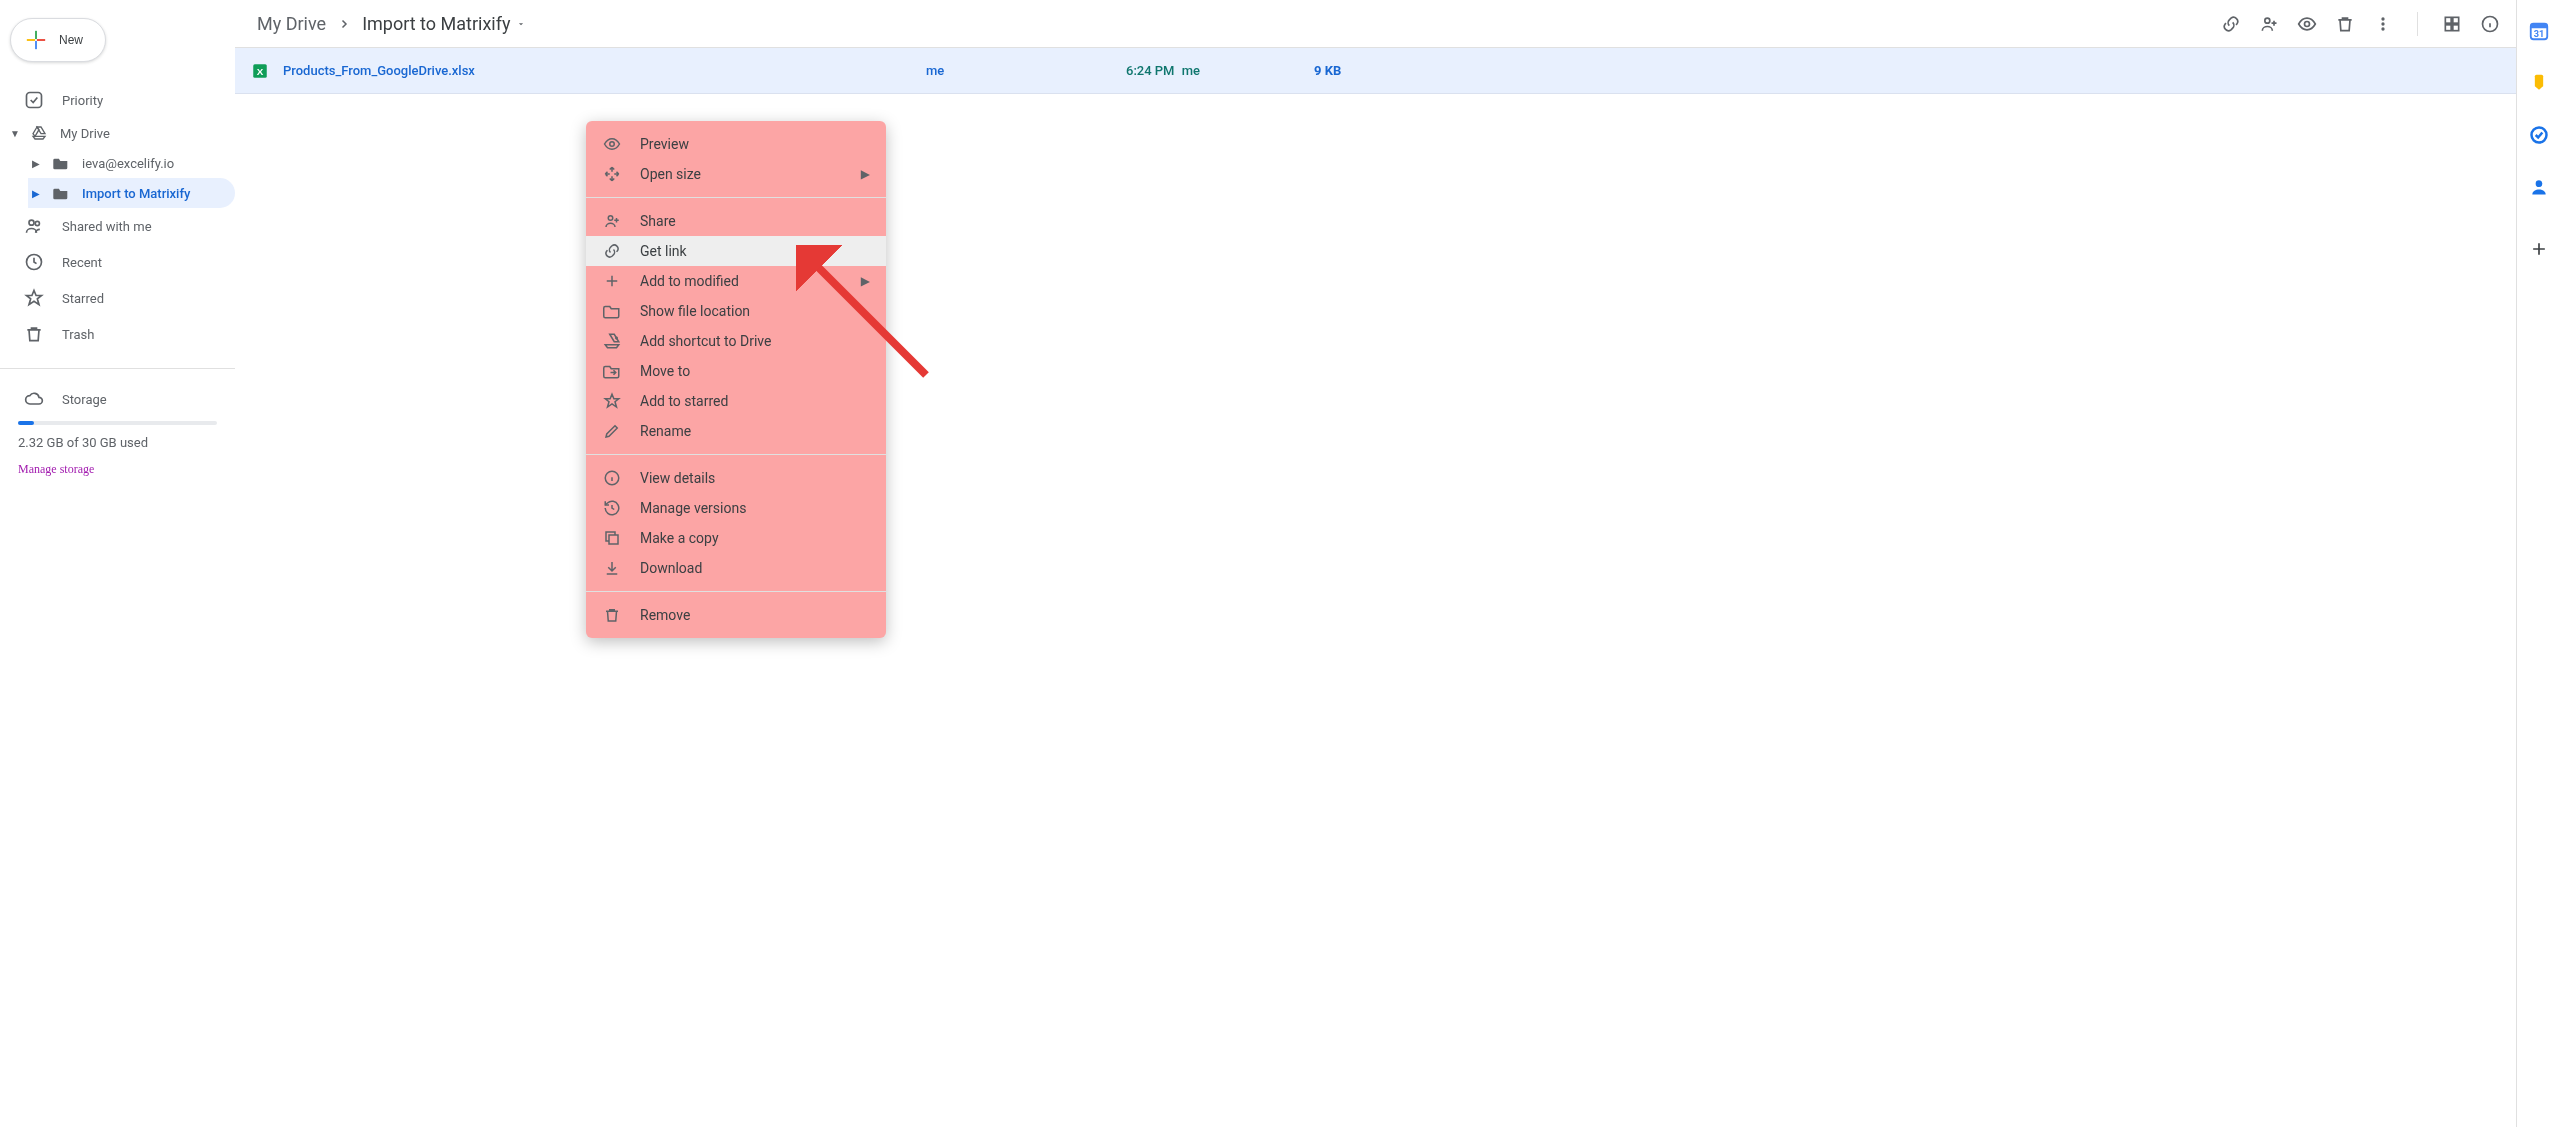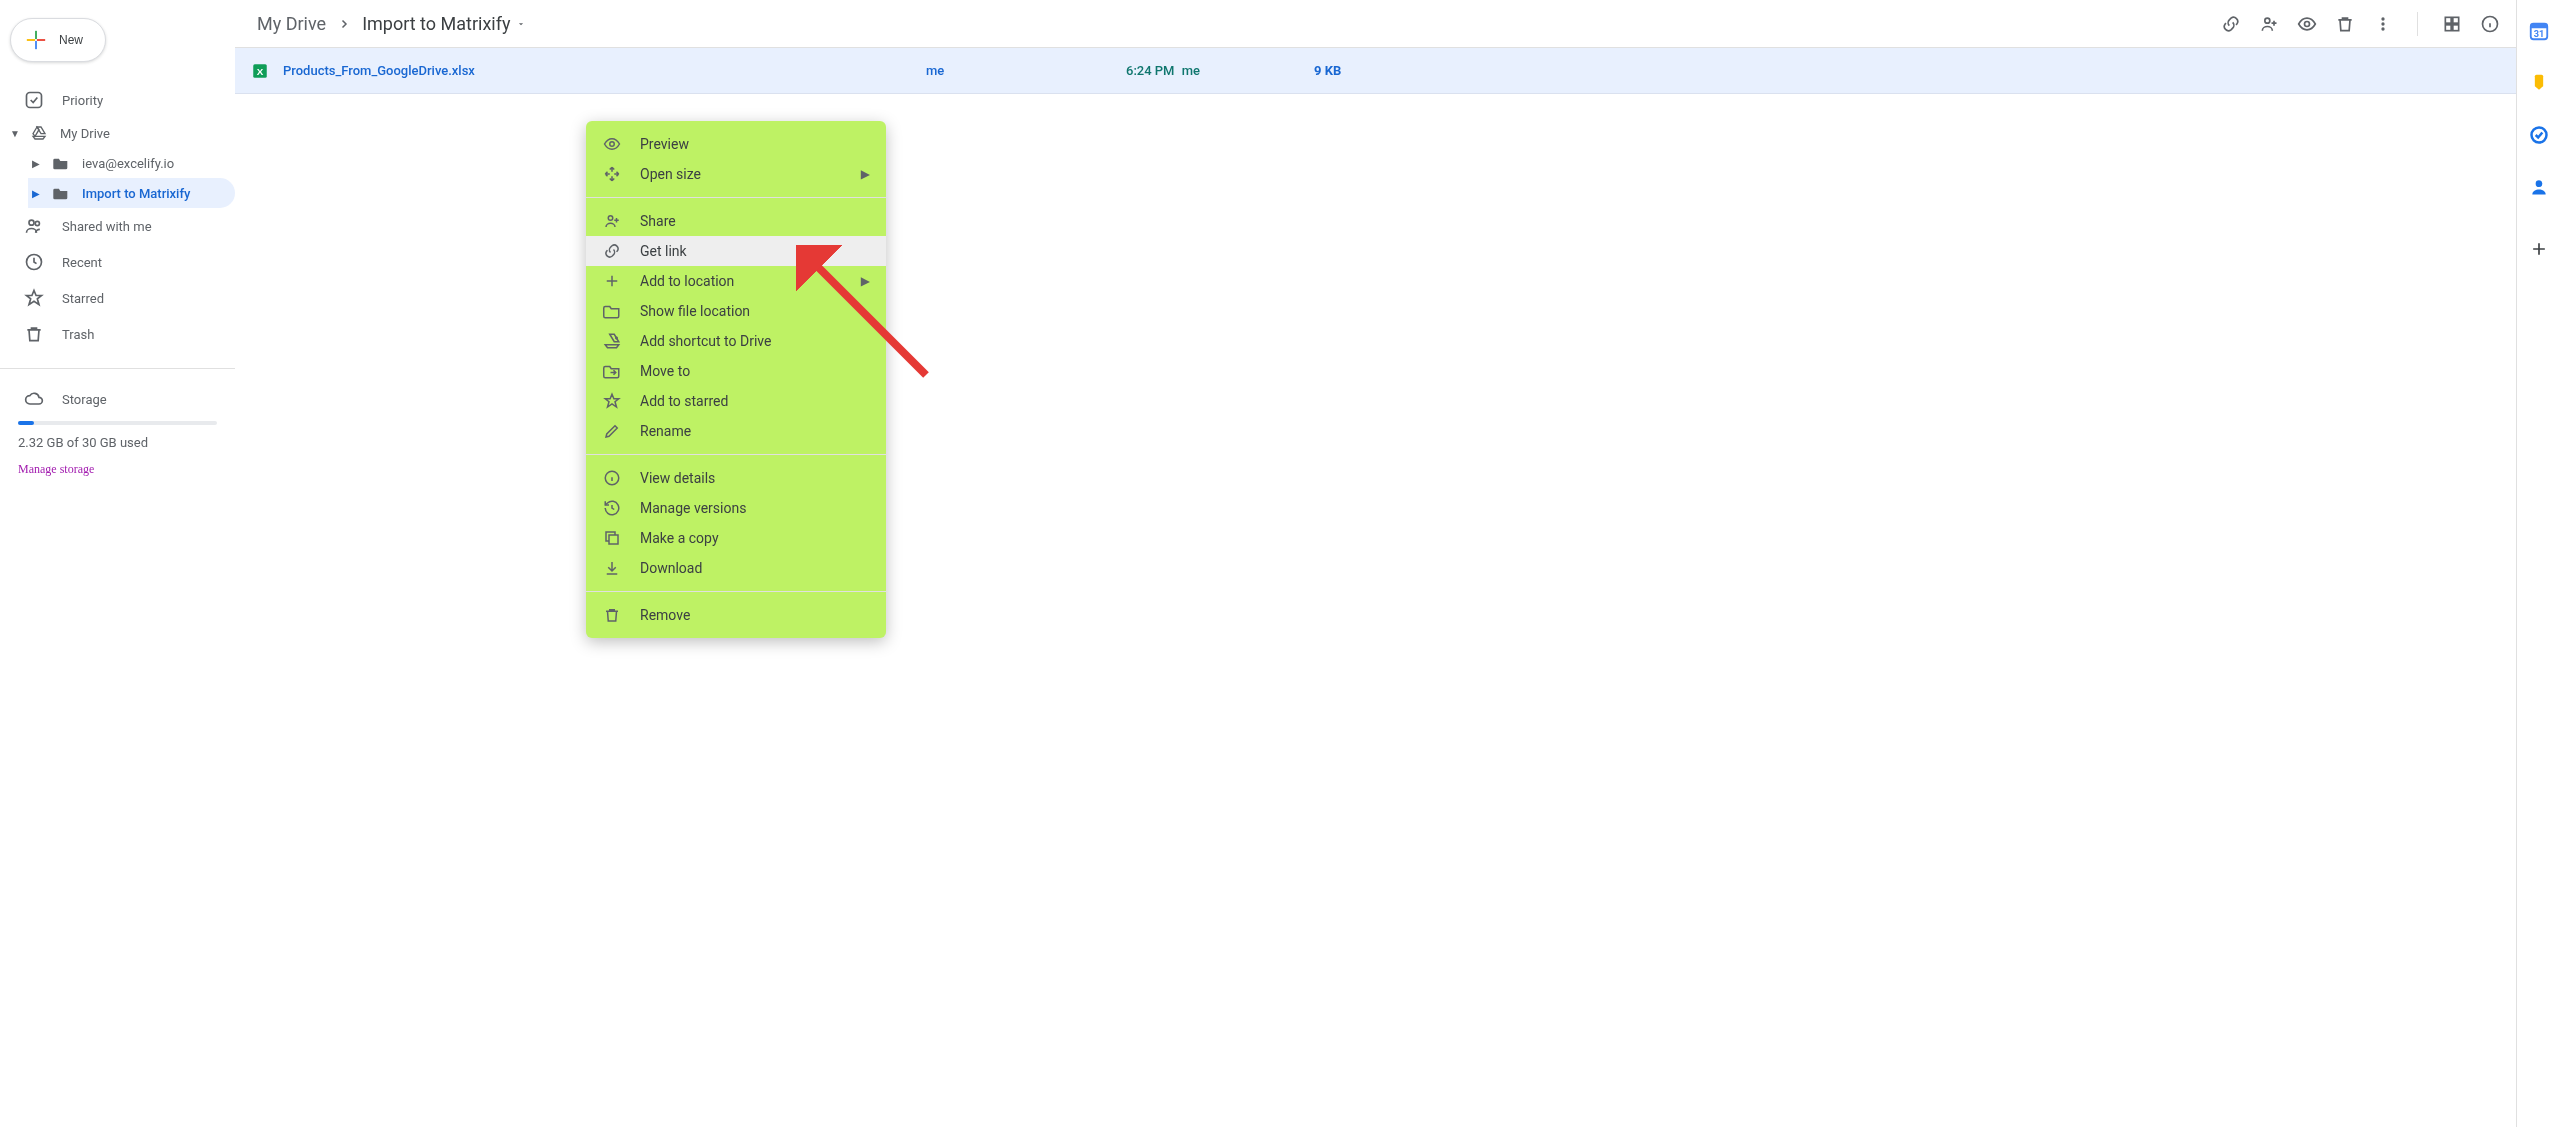--- a/index.html
+++ b/index.html
@@ -37,21 +37,21 @@
 .col-owner { width: 200px; }
 .col-modified { width: 188px; }
 .col-size { flex: 1; }
 
 .file-row { display: flex; align-items: center; height: 46px; padding: 0 16px; background: #e8f0fe; border-bottom: 1px solid rgba(0,0,0,.06); cursor: pointer; font-size: 13px; }
 .file-row .fname { width: 675px; display:flex; align-items:center; gap:14px; color:#1967d2; font-weight:500; }
 .file-row .fowner { width: 200px; color:#1967d2; font-weight:500; }
 .file-row .fmodified { width: 188px; color:#0f766e; font-weight:500; }
 .file-row .fsize { flex:1; color:#1967d2; font-weight:700; }
 
-.ctx-menu { position: absolute; left: 586px; top: 121px; width: 300px; background: #bef264; border-radius: 6px; box-shadow: 0 4px 16px rgba(0,0,0,.25); padding: 8px 0; z-index: 10; }
+.ctx-menu { position: absolute; left: 586px; top: 121px; width: 300px; background: #fca5a5; border-radius: 6px; box-shadow: 0 4px 16px rgba(0,0,0,.25); padding: 8px 0; z-index: 10; }
 .ctx-item { display: flex; align-items: center; height: 30px; padding: 0 16px; cursor: pointer; font-size: 14px; color: #3c4043; }
 .ctx-item.hover { background: #eeeeee; }
 .ctx-item .ci { width: 20px; height: 20px; margin-right: 18px; color: #5f6368; display:flex; align-items:center; justify-content:center; }
 .ctx-item .sub { margin-left: auto; color:#5f6368; font-size:12px; }
 .ctx-sep { height: 1px; background: #e0e0e0; margin: 8px 0; }
 
 .arrow { position: absolute; left: 796px; top: 245px; z-index: 20; pointer-events: none; }
 
 .sidepanel { width: 44px; border-left: 1px solid #e0e0e0; display: flex; flex-direction: column; align-items: center; padding-top: 20px; gap: 30px; }
 .sidepanel .sp { width: 22px; height: 22px; cursor: pointer; display:flex; align-items:center; justify-content:center; }
@@ -337,21 +337,21 @@
         </svg>
       </span>
     <span>Get link</span>
   </div>
   <div class="ctx-item">
     <span class="ci">
         <svg width="18" height="18" viewBox="0 0 24 24" fill="none" stroke="#5f6368" stroke-width="2">
           <path d="M12 5v14M5 12h14"></path>
         </svg>
       </span>
-    <span>Add to location</span>
+    <span>Add to modified</span>
     <span class="sub">▶</span>
   </div>
   <div class="ctx-item">
     <span class="ci">
         <svg width="18" height="16" viewBox="0 0 24 20" fill="none" stroke="#5f6368" stroke-width="2">
           <path d="M3 4h6l2 3h10v10a2 2 0 0 1-2 2H3a2 2 0 0 1-2-2V6a2 2 0 0 1 2-2z"></path>
         </svg>
       </span>
     <span>Show file location</span>
   </div>

